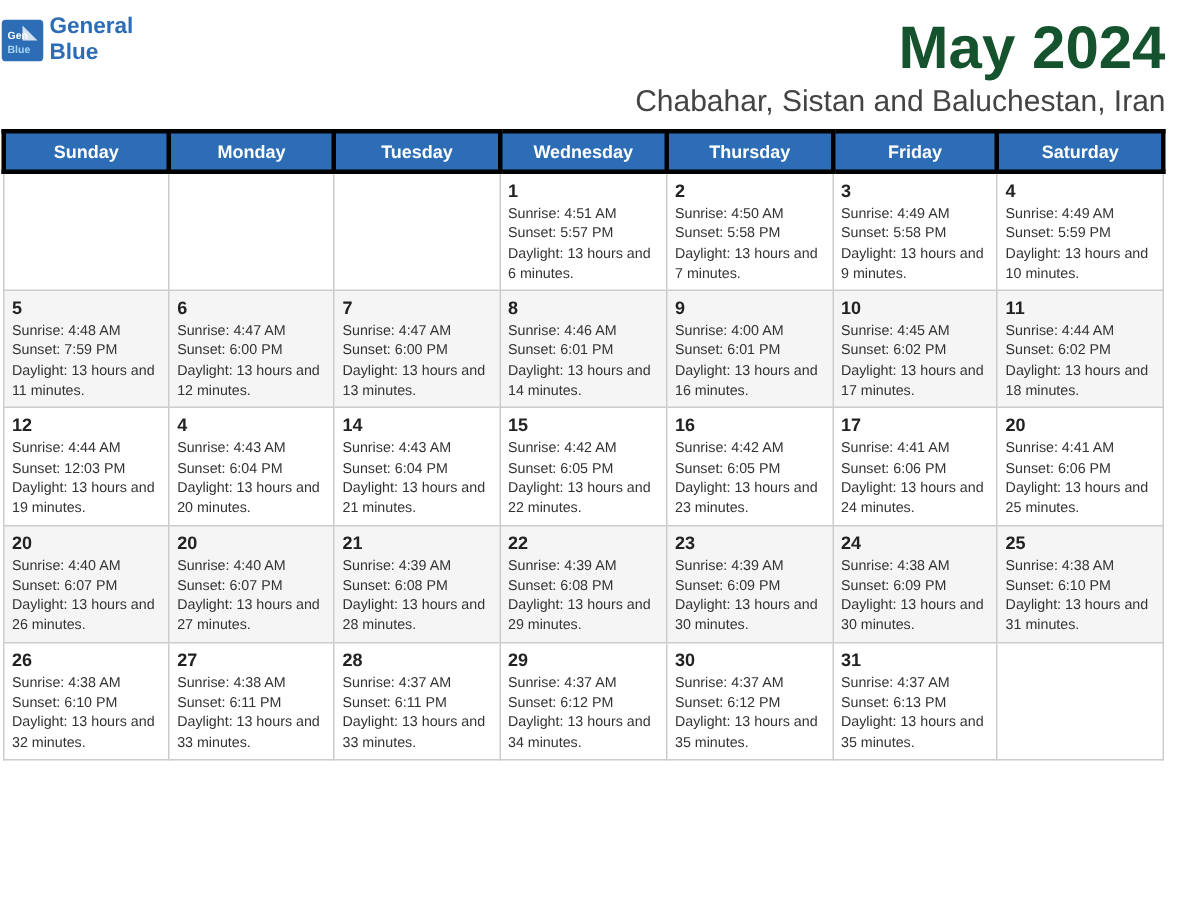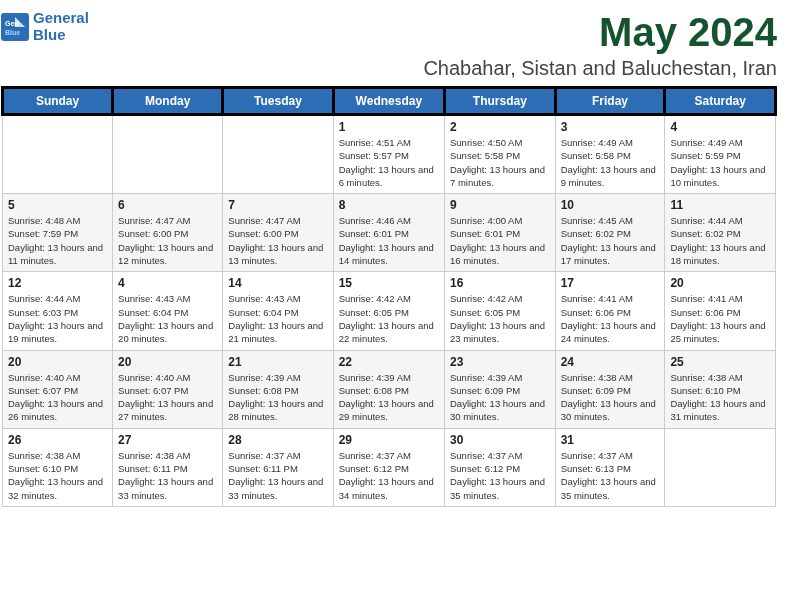--- a/index.html
+++ b/index.html
@@ -197,21 +197,21 @@
             <span class="day-number">11</span>
             <div class="day-info">Sunrise: 4:44 AM
 Sunset: 6:02 PM
 Daylight: 13 hours and 18 minutes.</div>
           </td>
         </tr>
         <tr>
           <td>
             <span class="day-number">12</span>
             <div class="day-info">Sunrise: 4:44 AM
-Sunset: 6:03 PM
+Sunset: 12:03 PM
 Daylight: 13 hours and 19 minutes.</div>
           </td>
           <td>
             <span class="day-number">4</span>
             <div class="day-info">Sunrise: 4:43 AM
 Sunset: 6:04 PM
 Daylight: 13 hours and 20 minutes.</div>
           </td>
           <td>
             <span class="day-number">14</span>

